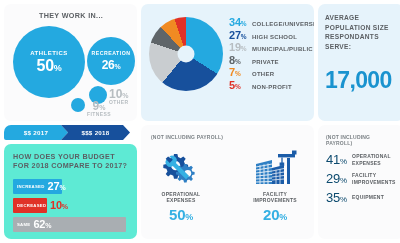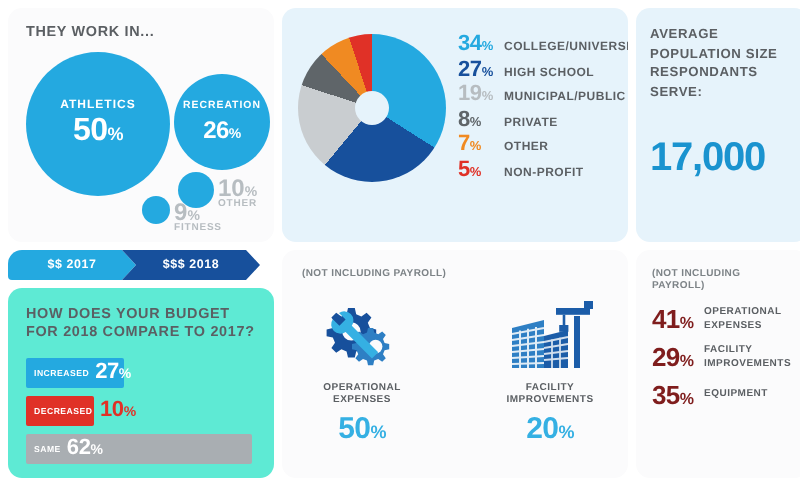--- a/index.html
+++ b/index.html
@@ -38,21 +38,21 @@
   .panel-sub{
     font-size:5px;
     font-weight:bold;
     letter-spacing:.2px;
     color:#7d8387;
     text-transform:uppercase;
     margin-top:1px;
   }
 
   
-  #p1{ padding:7px 8px 0 9px; }
+  #p1{ padding:7px 8px 0 9px;text-align:center; }
   #p1 .bubbles{ position:relative; height:95px; }
   .bub{
     position:absolute;
     border-radius:50%;
     background:#24a9e0;
     display:flex; flex-direction:column;
     align-items:center; justify-content:center;
     color:#ffffff;
   }
   .bub-cap{
@@ -115,21 +115,21 @@
   }
 
   
   #p3{ padding:9px 7px; }
   .avg-lines{
     font-size:6.6px; font-weight:bold; letter-spacing:.3px;
     color:#5b5f63; text-transform:uppercase; line-height:1.45;
   }
   .avg-num{
     margin-top:18px;
-    font-size:20px; font-weight:bold; color:#1a93cf;
+    font-size:23px; font-weight:bold; color:#1a93cf;
     letter-spacing:-.6px; line-height:1;
   }
 
   
   #p4{ background:transparent; }
   .arrow-bar{
     position:relative; height:15px; width:100%;
     display:flex; margin-bottom:4px;
   }
   .arr{
@@ -195,21 +195,21 @@
     font-size:15px; font-weight:bold; color:#35b0e3;
     line-height:1; margin-top:3px; letter-spacing:-.3px;
   }
   .icon-val .pc{ font-size:9px; }
 
   
   #p6{ padding:8px 6px 0 8px; }
   .f-list{ margin-top:7px; }
   .f-row{ display:flex; align-items:center; margin-bottom:6px; }
   .f-pct{
-    font-size:13px; font-weight:bold; color:#7f1d1d;
+    font-size:13px; font-weight:normal; color:#0c4a6e;
     line-height:1; width:26px; letter-spacing:-.3px;
   }
   .f-pct .pc{ font-size:8px; }
   .f-lab{
     font-size:5px; font-weight:bold; color:#5b5f63;
     text-transform:uppercase; letter-spacing:.25px; line-height:1.25;
   }
   svg{ display:block; }
 </style>
 </head>

